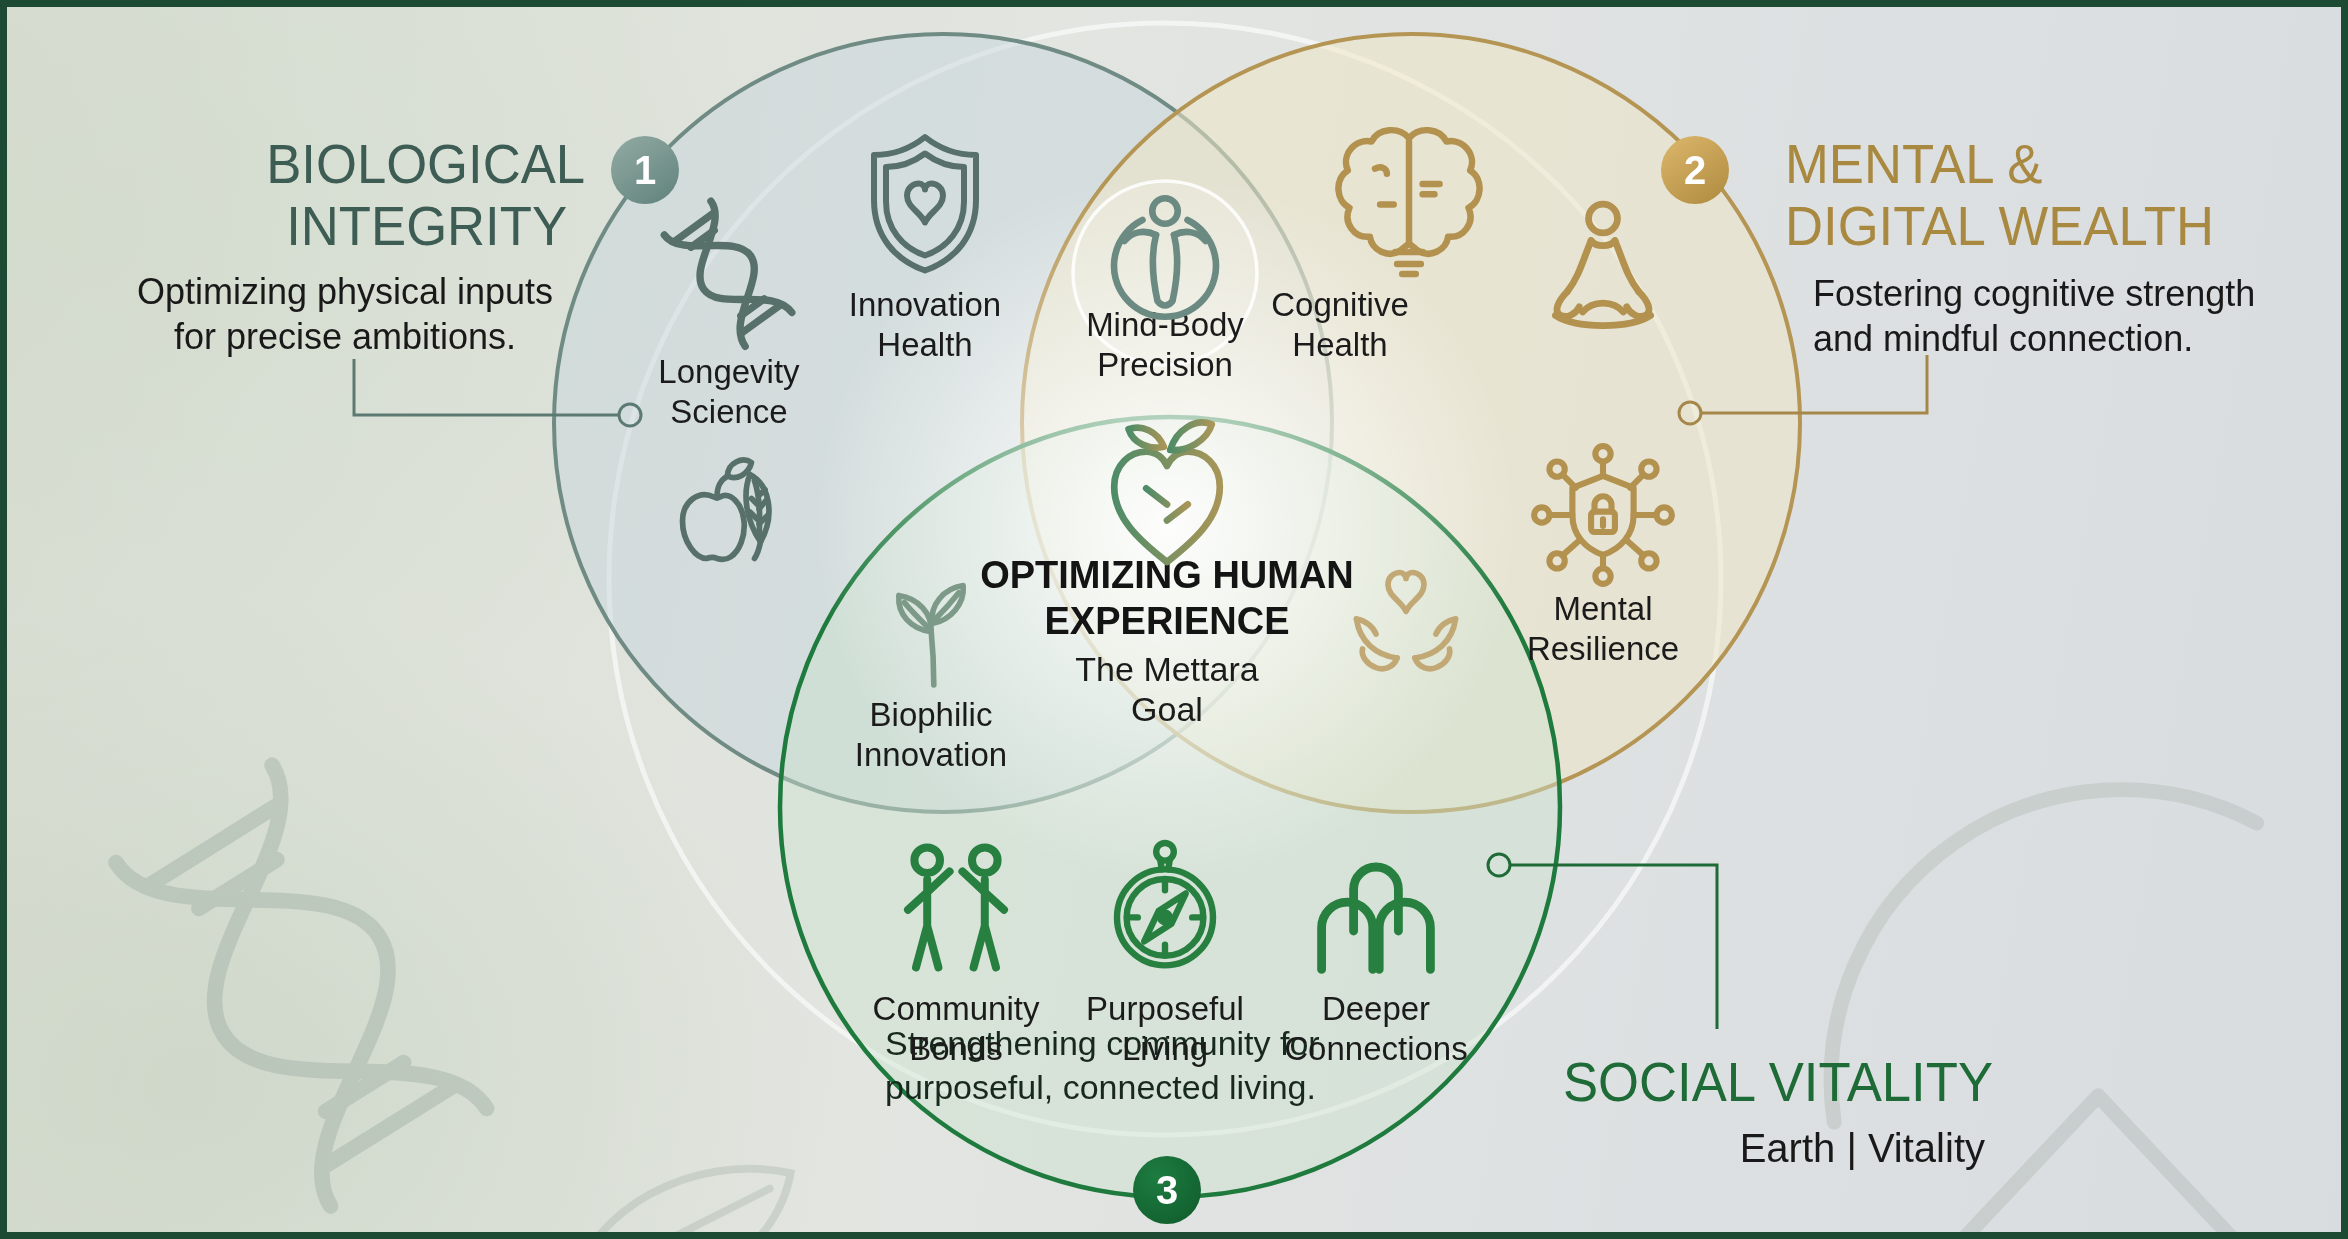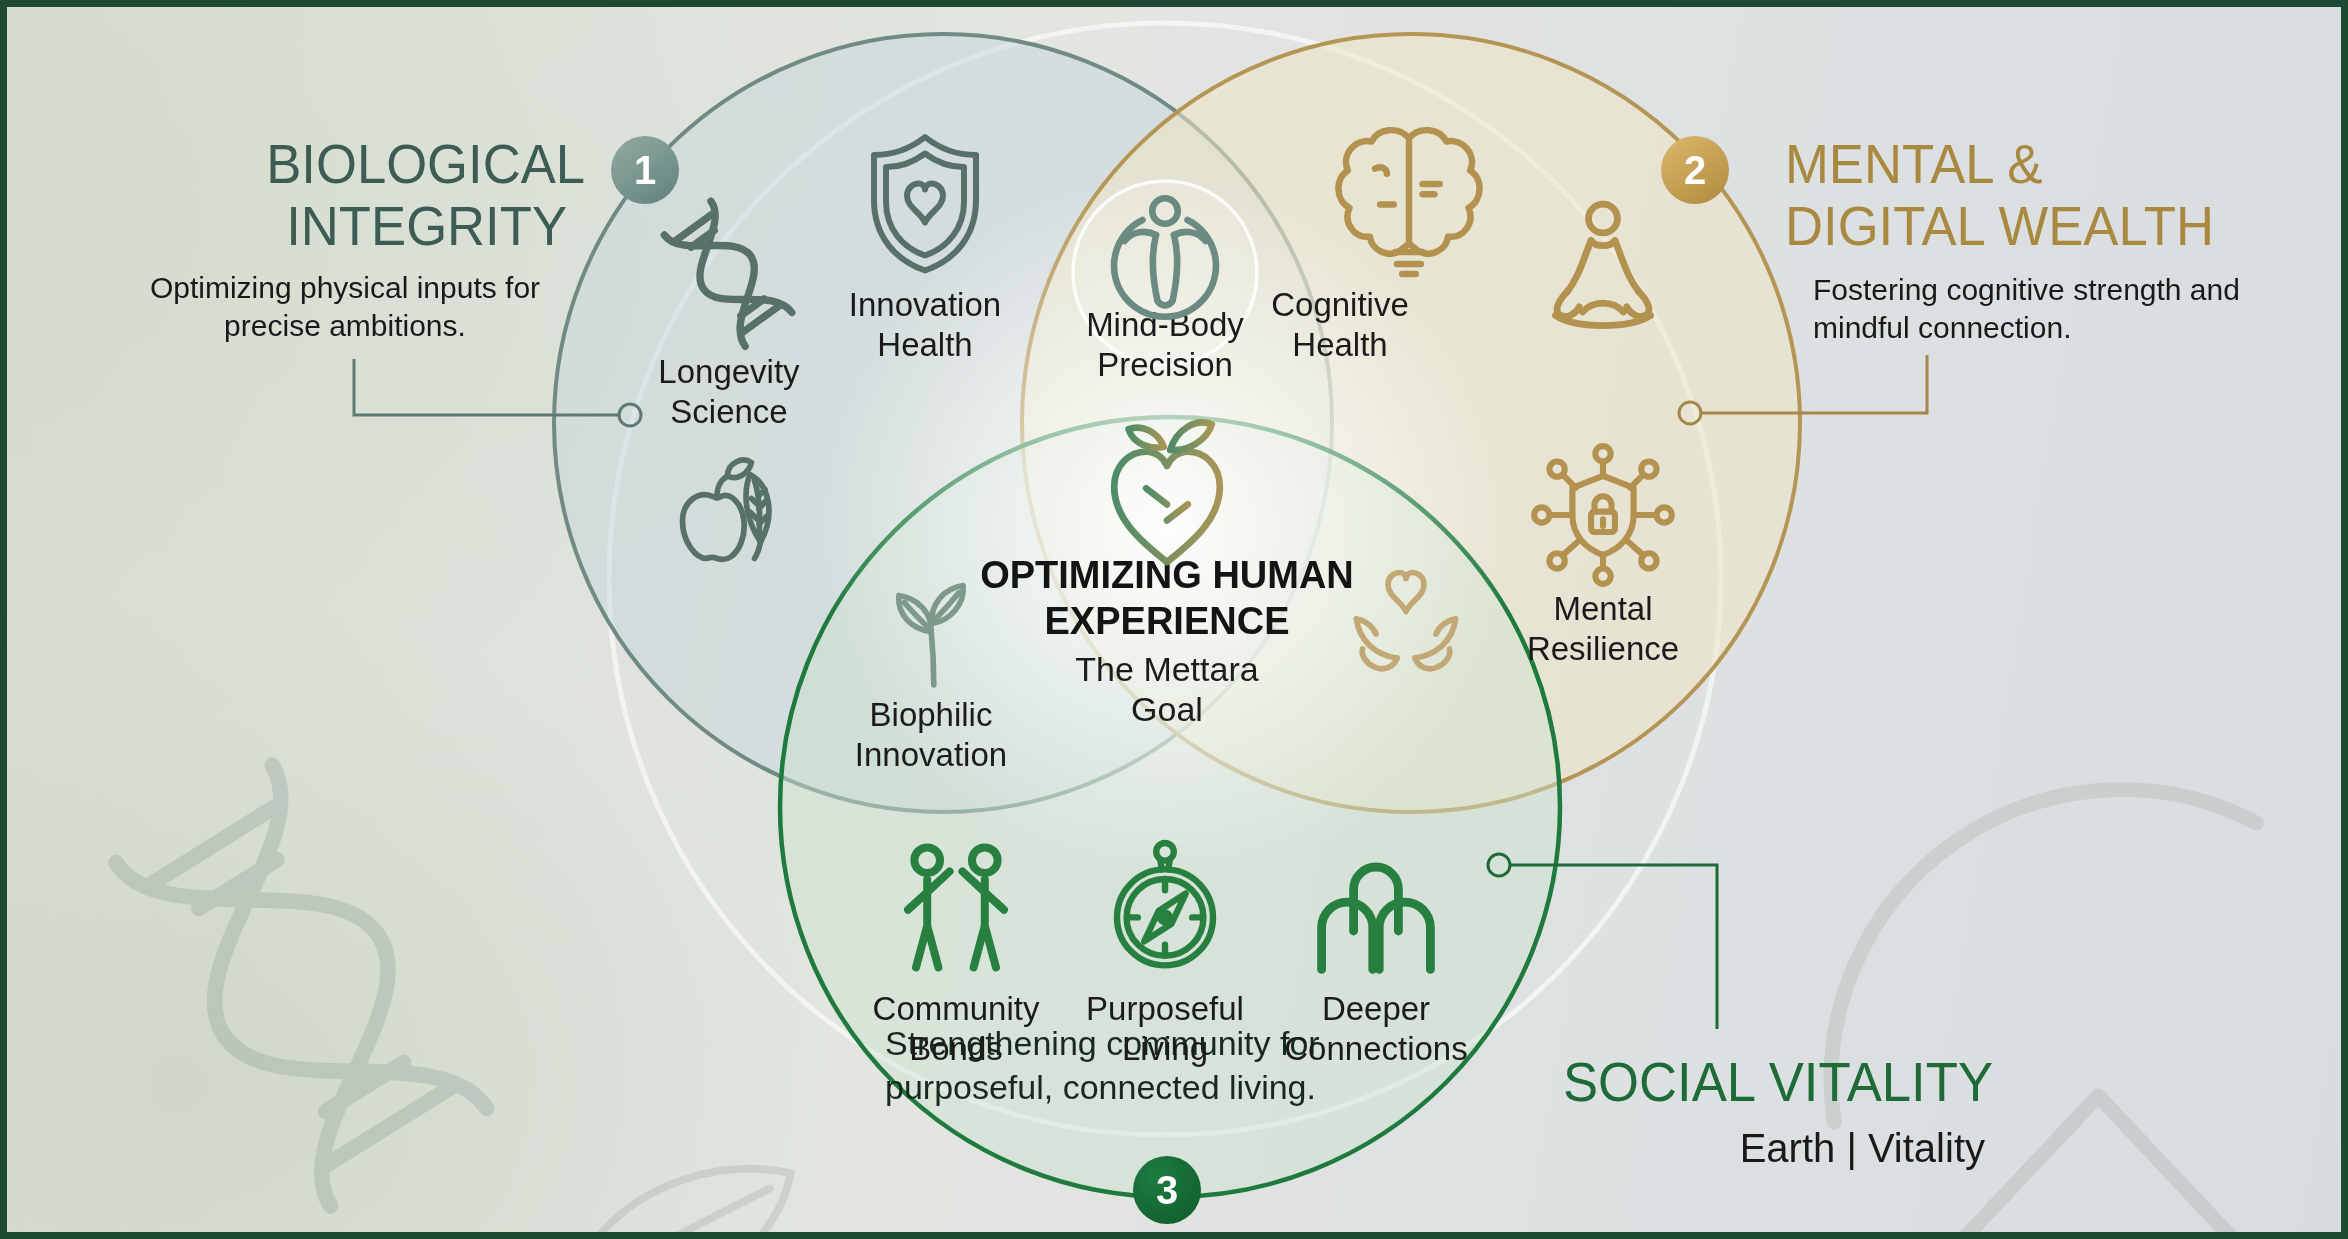--- a/index.html
+++ b/index.html
@@ -21,21 +21,21 @@
   .badge{position:absolute;z-index:4;width:68px;height:68px;border-radius:50%;
     display:flex;align-items:center;justify-content:center;
     color:#fff;font-size:40px;font-weight:bold;}
   .b1{left:604px;top:129px;background:linear-gradient(145deg,#93aba4,#5f827b);}
   .b2{left:1654px;top:129px;background:linear-gradient(145deg,#dcb76c,#ae8a3e);}
   .b3{left:1126px;top:1149px;background:radial-gradient(circle at 35% 30%,#1d7c40,#0f5a2b);}
   .sec-title{font-size:56px;font-weight:500;line-height:1.1;letter-spacing:0px;}
   .t-bio{left:240px;top:126px;width:320px;text-align:right;color:#3d5c54;transform:scaleX(.94);transform-origin:right top;}
   .t-mental{left:1778px;top:126px;width:480px;text-align:left;color:#a9883f;transform:scaleX(.94);transform-origin:left top;}
   .t-social{left:1556px;top:1044px;width:560px;text-align:left;color:#1e6b37;transform:scaleX(.94);transform-origin:left top;}
-  .sec-sub{font-size:30px;line-height:1.26;color:#191919;}
+  .sec-sub{font-size:36px;line-height:1.26;color:#191919;}
   .s-bio{left:108px;top:262px;width:460px;text-align:center;}
   .s-mental{left:1806px;top:264px;width:480px;text-align:left;}
   .s-social{left:1558px;top:1116px;width:420px;text-align:right;font-size:40px;}
   .item-label{position:absolute;width:220px;text-align:center;font-size:33px;line-height:1.2;color:#1b1b1b;}
   .center-title{left:950px;top:546px;width:420px;text-align:center;font-size:38px;font-weight:bold;line-height:1.2;color:#141414;}
   .center-sub{left:1045px;top:642px;width:230px;text-align:center;font-size:34px;line-height:1.18;color:#1b1b1b;}
   .footer-text{left:878px;top:1014px;width:560px;text-align:left;font-size:34px;line-height:1.3;color:#17291d;}
   .icon{position:absolute;z-index:3;}
 </style>
 </head>

